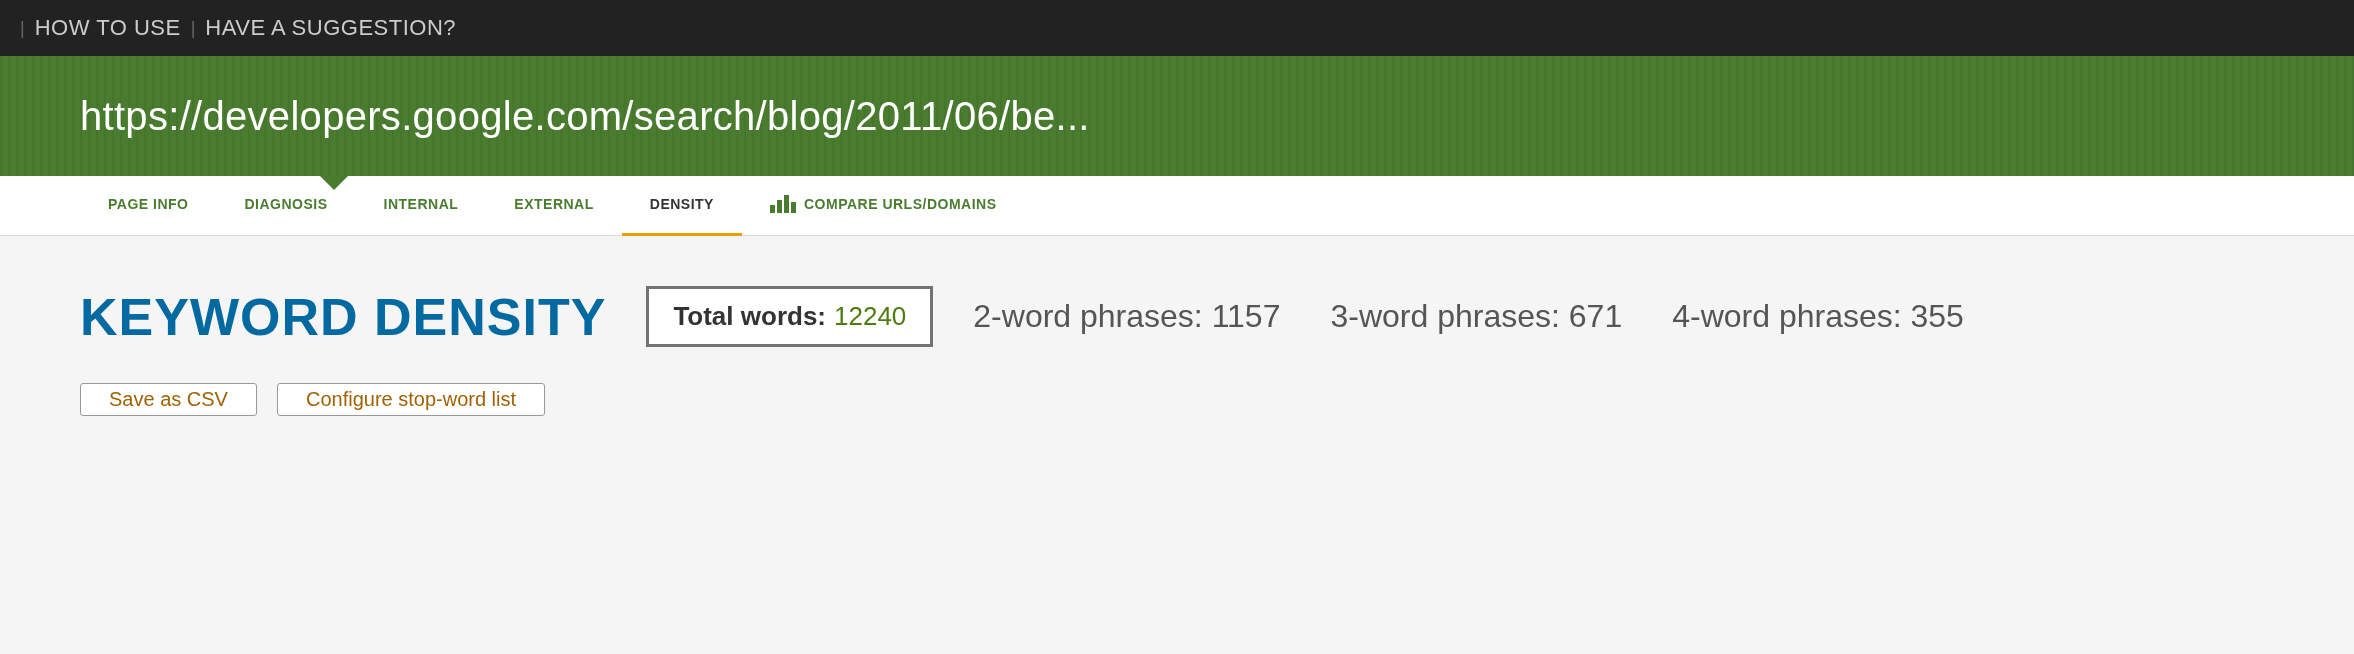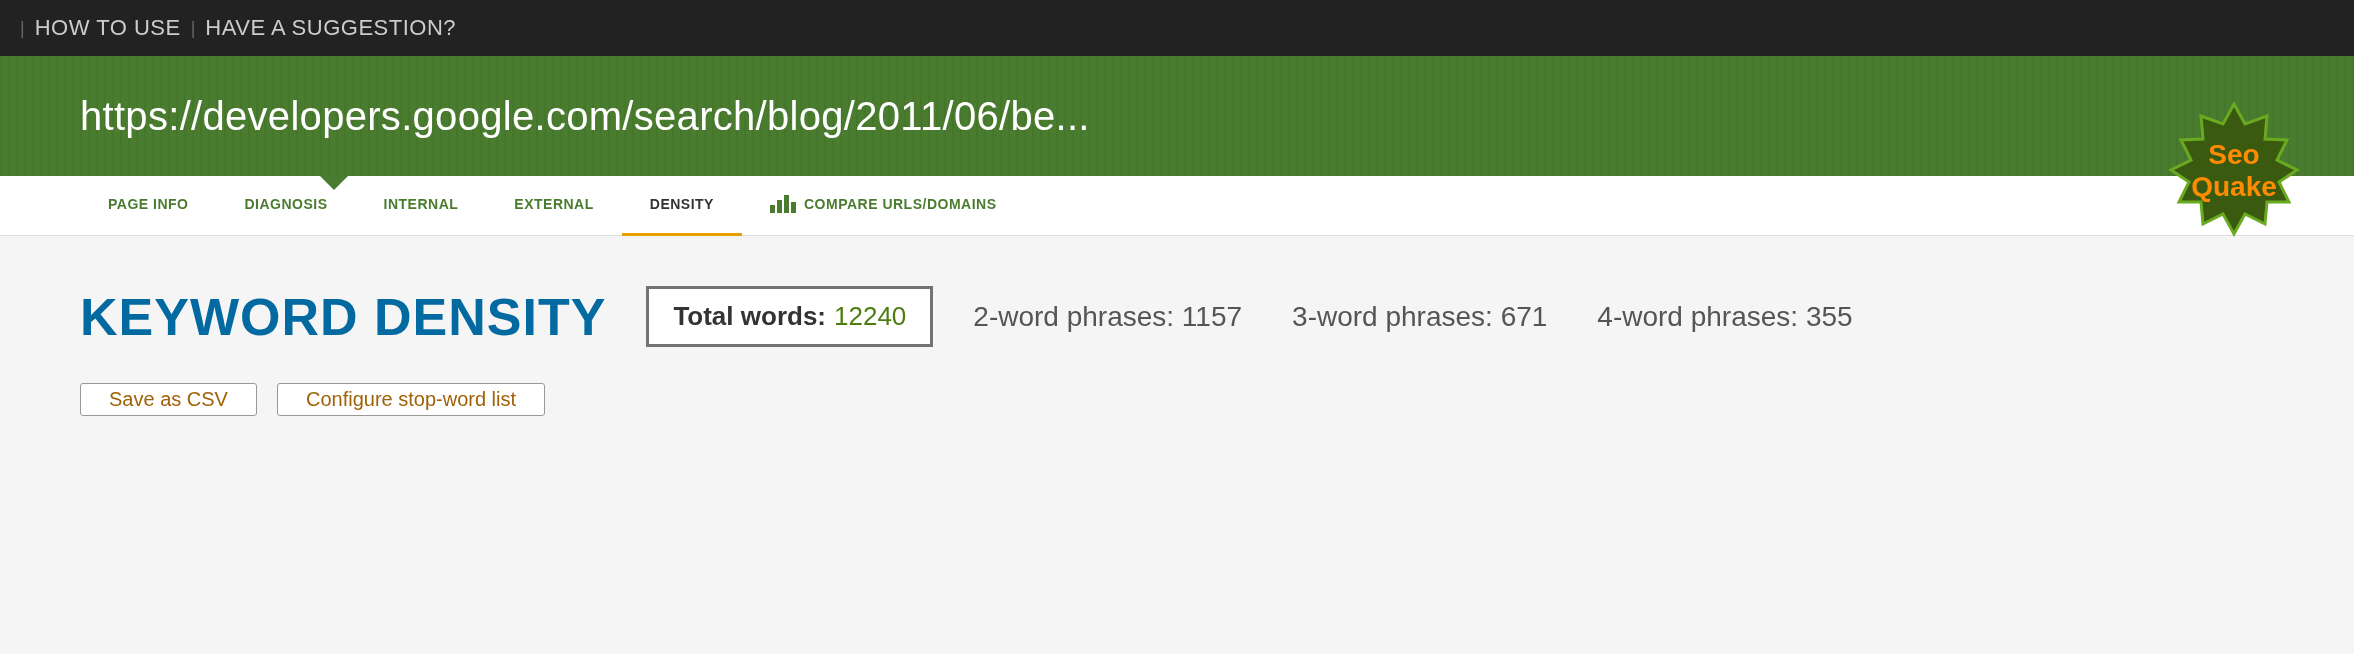--- a/index.html
+++ b/index.html
@@ -156,21 +156,21 @@
     }
     .total-words-box .count {
       color: #4d7c0f;
       font-weight: 400;
     }
 
     .phrase-stats {
       display: flex;
       align-items: center;
       gap: 50px;
-      font-size: 28px;
+      font-size: 32px;
       color: #555;
     }
     .phrase-stats .stat-label {
       color: #555;
     }
 
     
     .action-buttons {
       display: flex;
       gap: 20px;
@@ -193,28 +193,20 @@
   <span class="separator">|</span>
   <a href="#" class="nav-link">HOW TO USE</a>
   <span class="separator">|</span>
   <a href="#" class="nav-link">HAVE A SUGGESTION?</a>
 </nav>
 
 <div class="url-bar">
   <span class="url-text">https://developers.google.com/search/blog/2011/06/be...</span>
   <div class="arrow-down"></div>
 
-  <div class="logo-container">
-    <svg width="155" height="140" viewBox="0 0 155 140">
-
-      <polygon points="77,2 88,22 110,14 108,37 130,38 120,58 140,68 122,80 132,100 110,100 108,122 88,112 77,132 66,112 46,122 44,100 22,100 32,80 14,68 34,58 24,38 46,37 44,14 66,22" fill="#3a5a10" stroke="#6aaa20" stroke-width="3"></polygon>
-      <text x="77" y="62" text-anchor="middle" font-size="28" font-weight="900" font-family="Arial" fill="#ff8c00">Seo</text>
-      <text x="77" y="94" text-anchor="middle" font-size="28" font-weight="900" font-family="Arial" fill="#ff8c00">Quake</text>
-    </svg>
-  </div>
 </div>
 
 <div class="tabs-bar">
   <a href="#" class="tab">PAGE INFO</a>
   <a href="#" class="tab">DIAGNOSIS</a>
   <a href="#" class="tab">INTERNAL</a>
   <a href="#" class="tab">EXTERNAL</a>
   <a href="#" class="tab active">DENSITY</a>
   <a href="#" class="tab tab-compare">
     <span class="bar-chart-icon">

